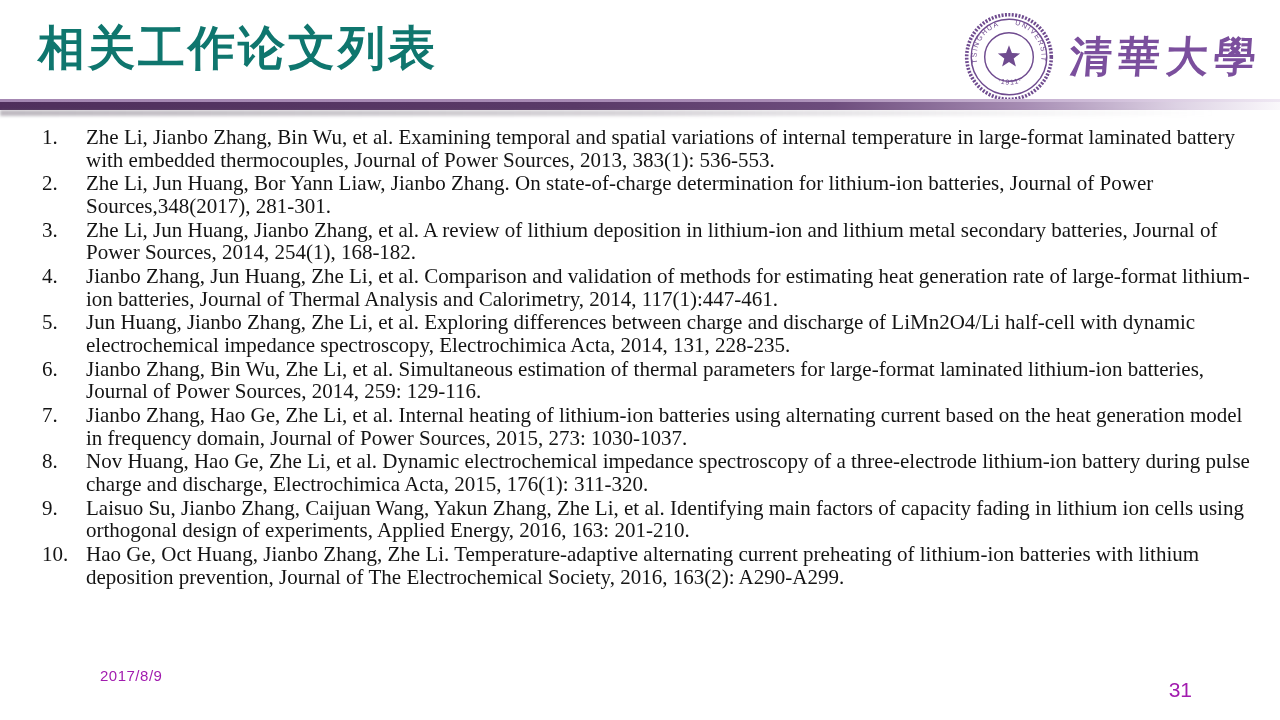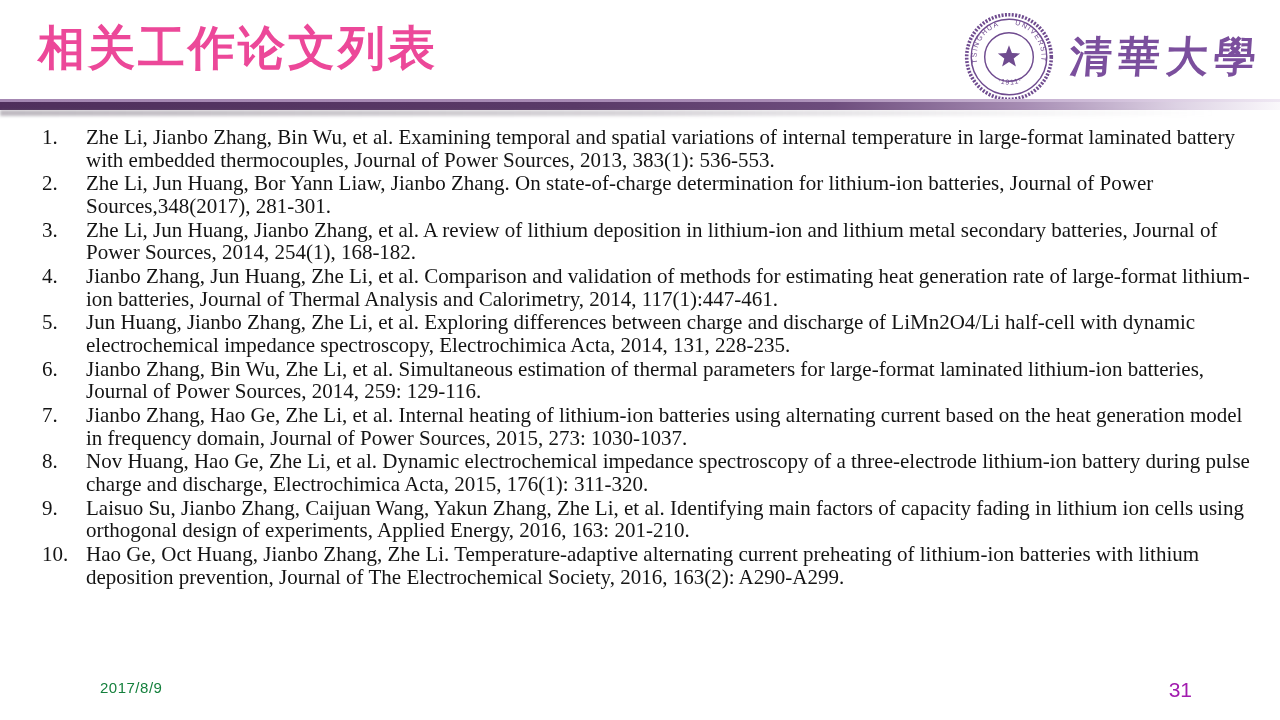--- a/index.html
+++ b/index.html
@@ -3,21 +3,21 @@
 <meta charset="utf-8">
 <style>
   html,body{margin:0;padding:0;background:#888;}
   .slide{
     position:relative;width:1280px;height:720px;background:#ffffff;
     overflow:hidden;font-family:"Liberation Sans",sans-serif;
   }
   .slide-title{
     position:absolute;left:38px;top:16px;width:700px;
     font-family:"Liberation Sans",sans-serif;
-    font-size:47px;font-weight:700;color:#ec4899;letter-spacing:3px;
+    font-size:47px;font-weight:700;color:#0f766e;letter-spacing:3px;
     line-height:1.35;
   }
   .logo{
     position:absolute;right:18px;top:12px;display:flex;align-items:center;gap:16px;
   }
   .seal{width:90px;height:90px;}
   .wordmark{
     font-family:"Liberation Serif","DejaVu Serif",serif;
     font-size:42px;color:#7b4f9d;font-weight:700;letter-spacing:6px;
     transform:skewX(-4deg);
@@ -38,22 +38,22 @@
   }
   .ref-list{
     position:absolute;left:40px;top:126px;width:1210px;
     margin:0;padding:0;list-style:none;
     font-family:"Liberation Serif","DejaVu Serif",serif;
     font-size:21px;line-height:1.08;color:#141414;
   }
   .ref-item{position:relative;padding-left:46px;margin:0 0 1px 0;}
   .ref-num{position:absolute;left:2px;top:0;}
   .footer-date{
-    position:absolute;left:100px;bottom:24px;
-    font-size:15px;color:#15803d;letter-spacing:0.5px;
+    position:absolute;left:100px;bottom:36px;
+    font-size:15px;color:#a21caf;letter-spacing:0.5px;
   }
   .page-number{
     position:absolute;right:88px;bottom:18px;
     font-size:21px;color:#a21caf;
   }
 </style>
 </head>
 <body>
 
 <div class="slide">

